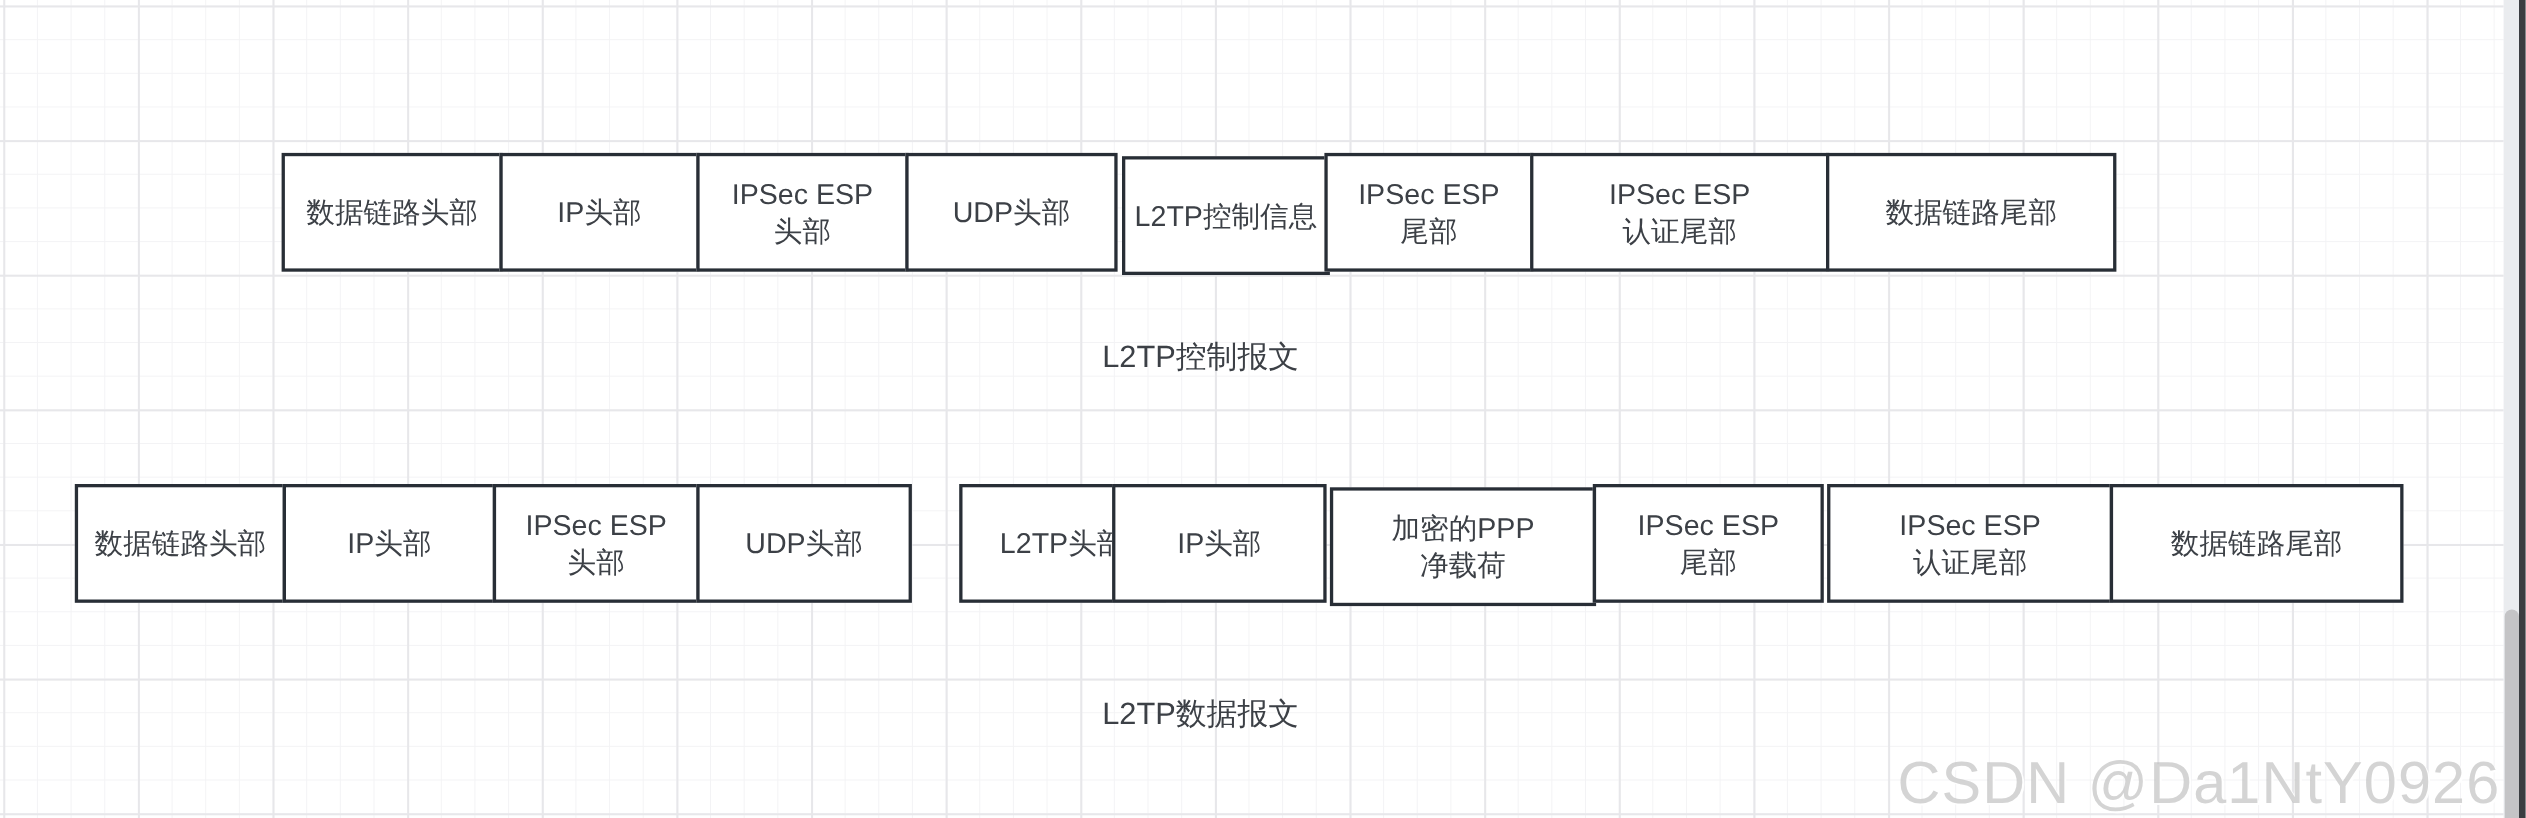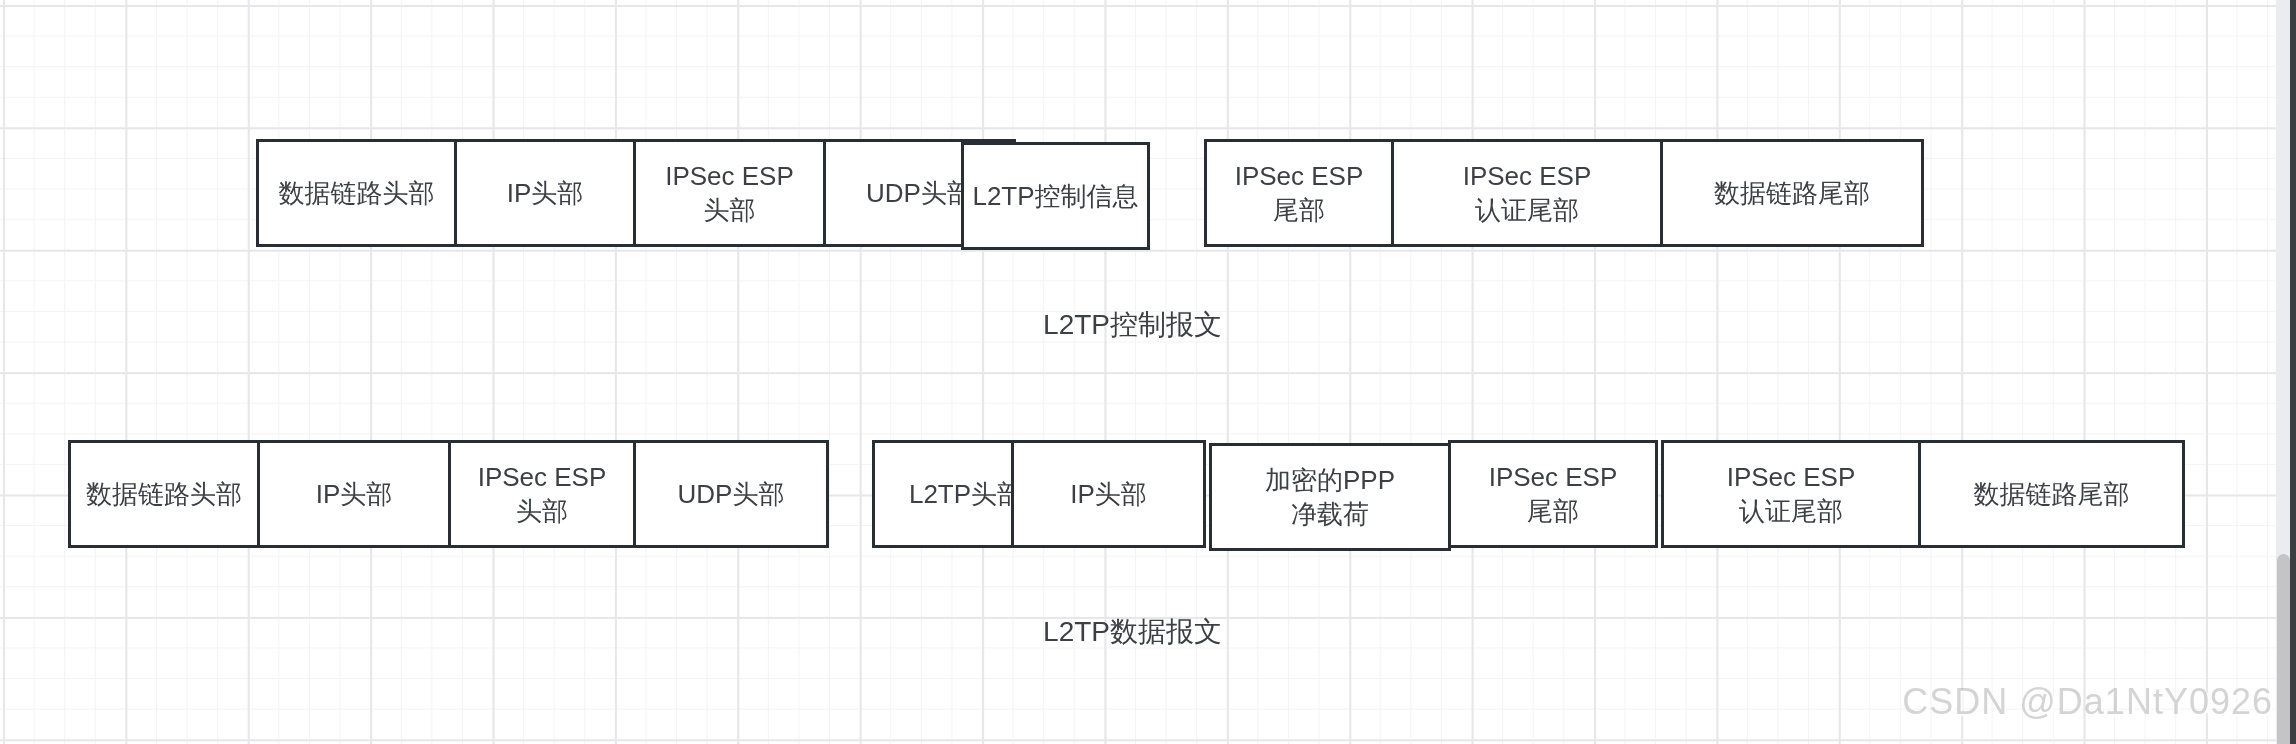--- a/index.html
+++ b/index.html
@@ -31,31 +31,31 @@
     justify-content: center;
     text-align: center;
     color: #3c4046;
     font-size: 26px;
     line-height: 34px;
     white-space: pre-line;
   }
   .caption {
     position: absolute;
     width: 220px;
-    text-align: right;
+    text-align: left;
     color: #3c4046;
     font-size: 28px;
     line-height: 36px;
     white-space: nowrap;
   }
   .watermark {
     position: absolute;
     top: 681px;
     right: 3px;
-    font-size: 36px;
+    font-size: 54px;
     letter-spacing: 1px;
     color: rgba(185, 185, 185, 0.62);
     text-shadow: 2px 2px 0 rgba(255, 255, 255, 0.95);
     z-index: 3;
     white-space: nowrap;
   }
   .scroll-track {
     position: absolute;
     left: 2276px; top: 0;
     width: 14px; height: 744px;
@@ -81,21 +81,21 @@
 <body>
 
 <div class="canvas">
 
   <div>
     <div class="pbox" style="left:256px;top:139px;width:201px;height:108px"><span>数据链路头部</span></div>
     <div class="pbox" style="left:454px;top:139px;width:182px;height:108px"><span>IP头部</span></div>
     <div class="pbox" style="left:633px;top:139px;width:193px;height:108px"><span>IPSec ESP
 头部</span></div>
     <div class="pbox" style="left:823px;top:139px;width:193px;height:108px"><span>UDP头部</span></div>
-    <div class="pbox" style="left:961px;top:142px;width:189px;height:108px"><span>L2TP控制信息</span></div>
+    <div class="pbox" style="left:1020px;top:142px;width:189px;height:108px"><span>L2TP控制信息</span></div>
     <div class="pbox" style="left:1204px;top:139px;width:190px;height:108px"><span>IPSec ESP
 尾部</span></div>
     <div class="pbox" style="left:1391px;top:139px;width:272px;height:108px"><span>IPSec ESP
 认证尾部</span></div>
     <div class="pbox" style="left:1660px;top:139px;width:264px;height:108px"><span>数据链路尾部</span></div>
   </div>
   <div class="caption" style="left:1002px;top:307px">L2TP控制报文</div>
 
   <div>
     <div class="pbox" style="left:68px;top:440px;width:192px;height:108px"><span>数据链路头部</span></div>
@@ -106,21 +106,21 @@
     <div class="pbox" style="left:872px;top:440px;width:188px;height:108px"><span>L2TP头部</span></div>
     <div class="pbox" style="left:1011px;top:440px;width:195px;height:108px"><span>IP头部</span></div>
     <div class="pbox" style="left:1209px;top:443px;width:242px;height:108px"><span>加密的PPP
 净载荷</span></div>
     <div class="pbox" style="left:1448px;top:440px;width:210px;height:108px"><span>IPSec ESP
 尾部</span></div>
     <div class="pbox" style="left:1661px;top:440px;width:260px;height:108px"><span>IPSec ESP
 认证尾部</span></div>
     <div class="pbox" style="left:1918px;top:440px;width:267px;height:108px"><span>数据链路尾部</span></div>
   </div>
-  <div class="caption" style="left:1002px;top:614px">L2TP数据报文</div>
+  <div class="caption" style="left:1002px;top:631px">L2TP数据报文</div>
 
   <div class="watermark">CSDN @Da1NtY0926</div>
 </div>
 
 <div class="scroll-track">
   <div class="scroll-thumb"></div>
 </div>
 <div class="edge-strip"></div>
 
 </body></html>

